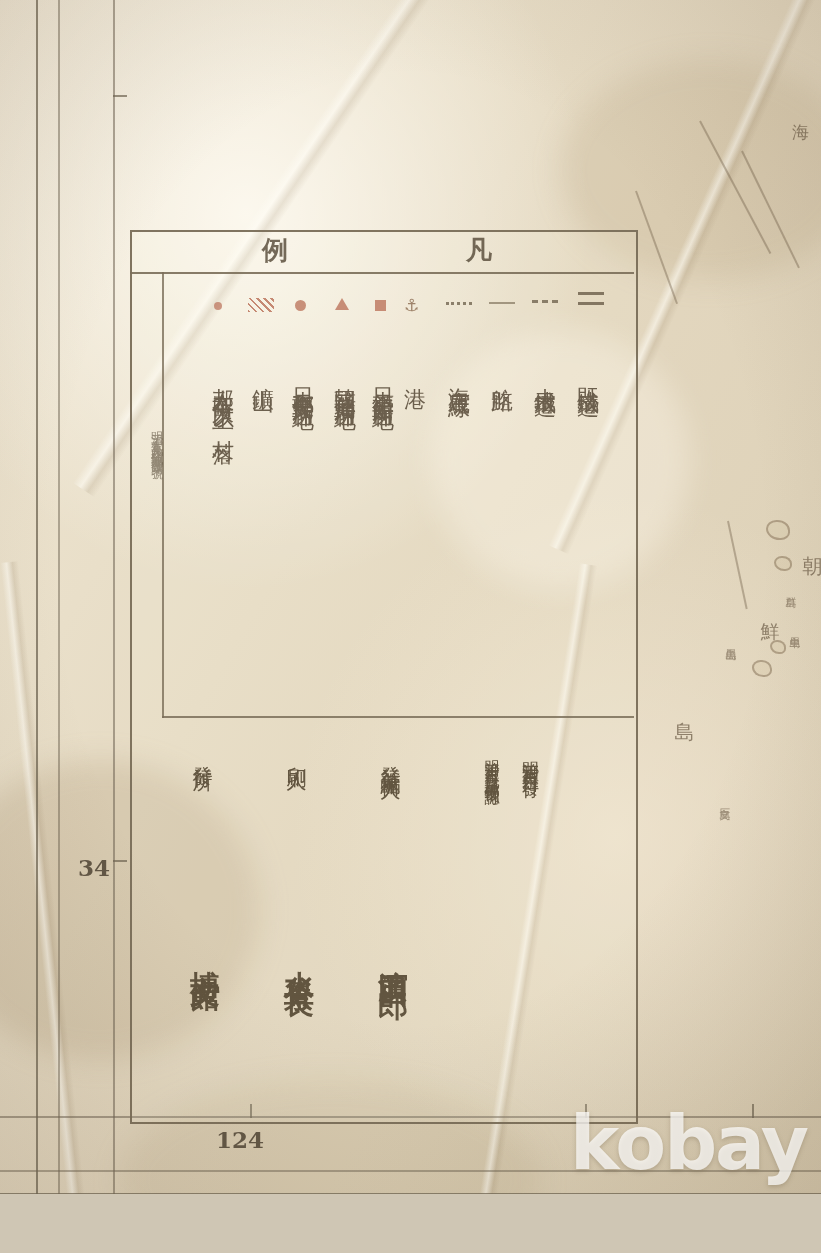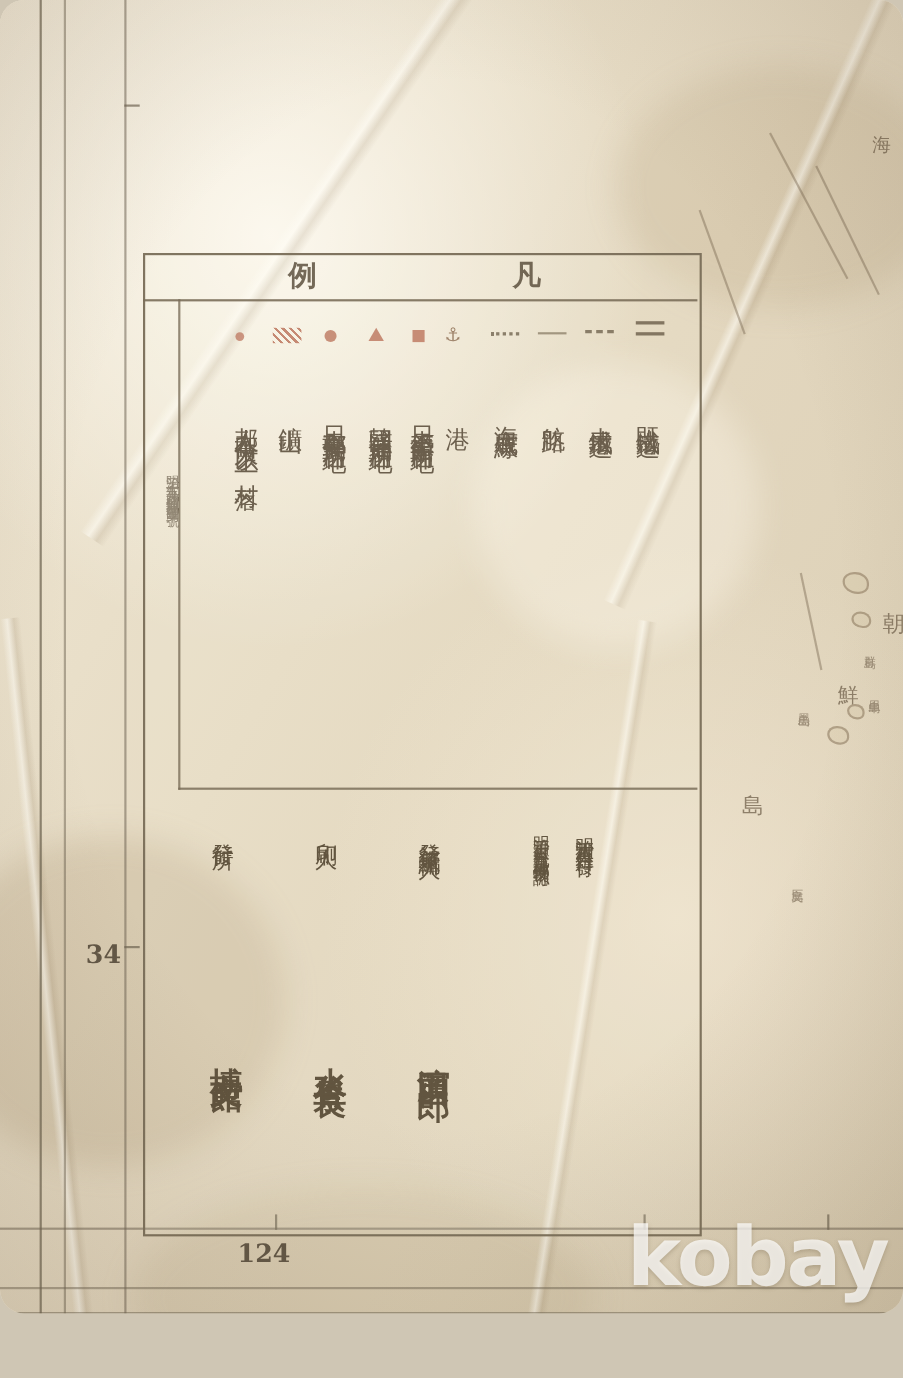--- a/index.html
+++ b/index.html
@@ -7,21 +7,20 @@
     padding: 0;
     background: #cfc6b4;
   }
   #root {
     position: relative;
     width: 821px;
     height: 1194px;
     overflow: hidden;
     background: #e7ddc9;
     font-family: "DejaVu Sans", sans-serif;
-    border-radius: 22px;
   }
 
   
   .paper {
     position: absolute;
     inset: 0;
     background:
       radial-gradient(ellipse 60% 45% at 30% 18%, rgba(255,252,244,0.85), rgba(255,252,244,0) 70%),
       radial-gradient(ellipse 55% 40% at 75% 70%, rgba(243,232,212,0.7), rgba(243,232,212,0) 72%),
       linear-gradient(120deg, #efe6d3 0%, #e9dfc9 28%, #e3d7bf 52%, #dfd3ba 72%, #d8cbb0 100%);

